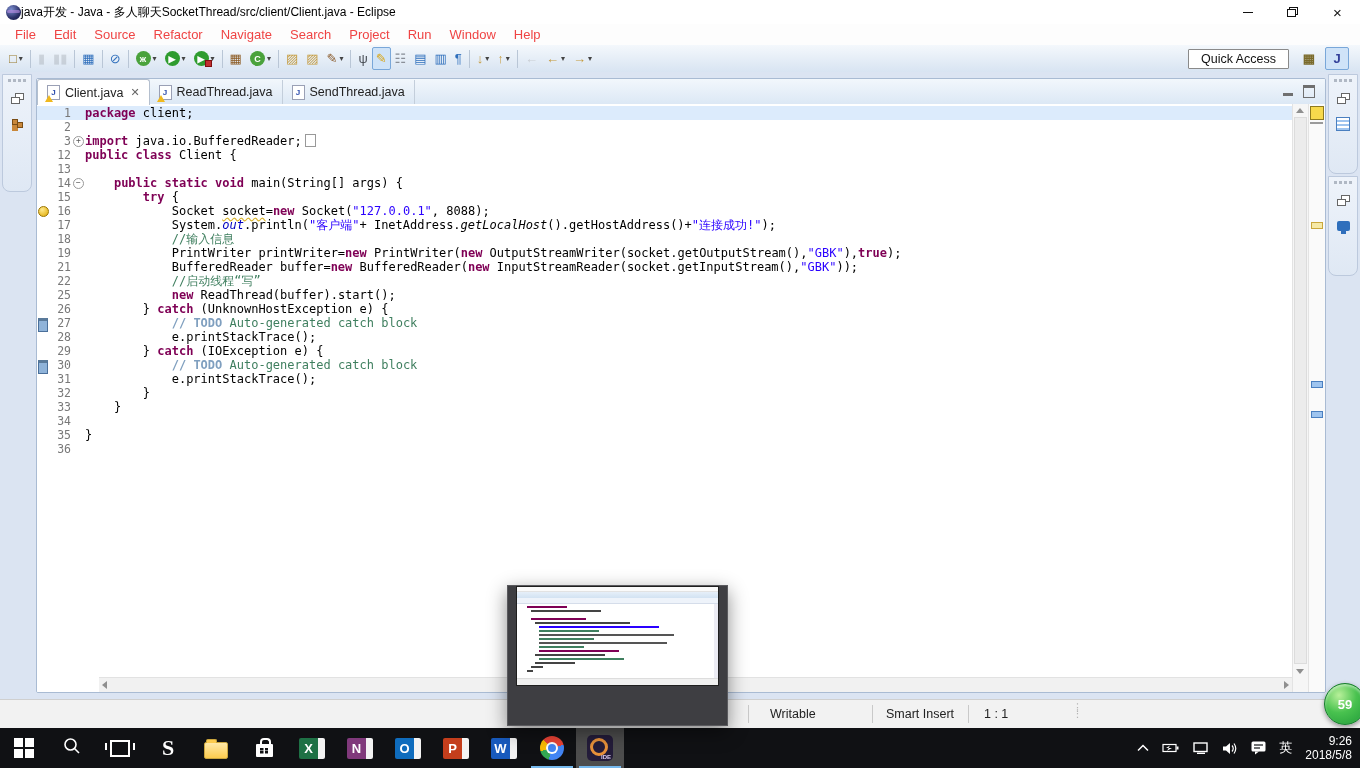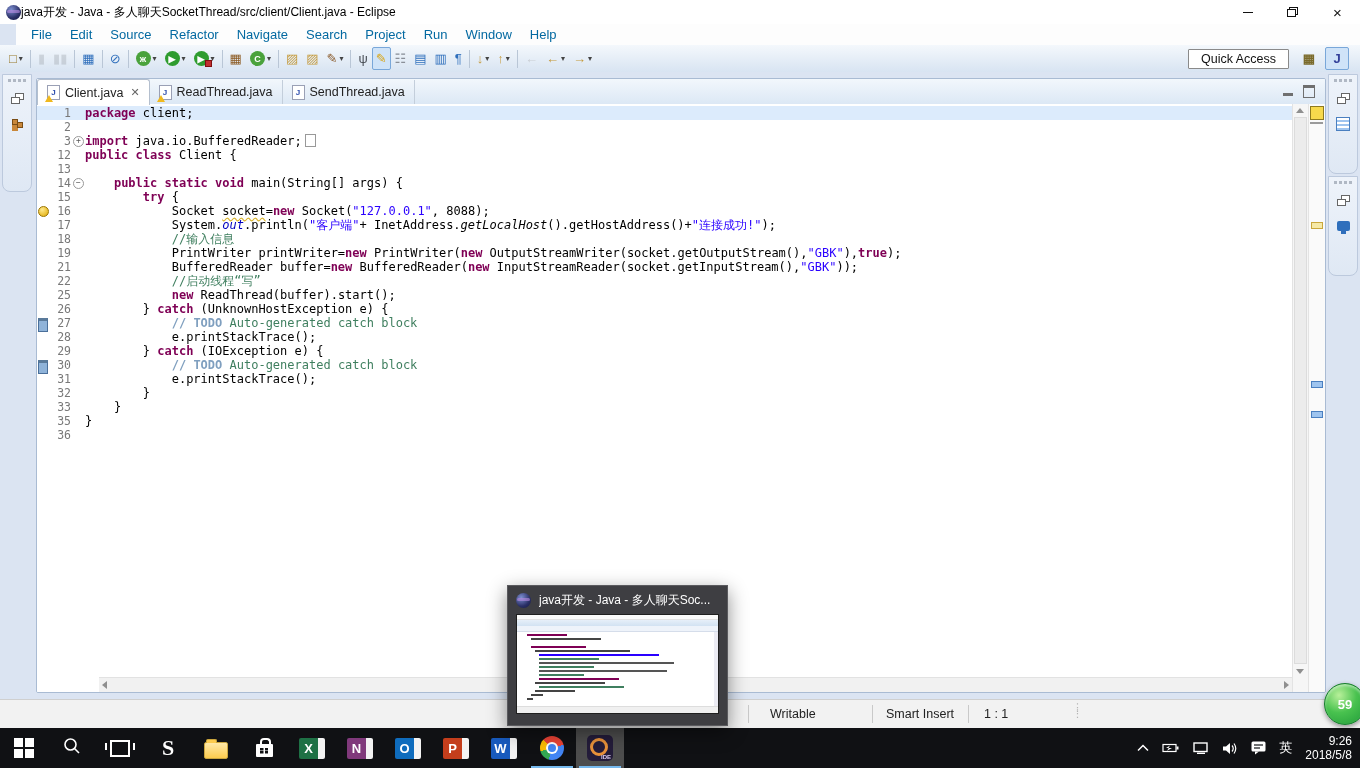--- a/index.html
+++ b/index.html
@@ -14,22 +14,22 @@
             background:rgba(186,140,226,.6);border-radius:2px}
   #win-title{white-space:nowrap}
   #win-controls{margin-left:auto;display:flex;height:24px}
   .wc{width:45px;display:flex;align-items:center;justify-content:center;color:#111}
   .wc-min::before{content:"";width:10px;height:1px;background:#111}
   .wc-restore i{display:block;position:relative;width:11px;height:10px}
   .wc-restore i::before{content:"";position:absolute;right:0;top:0;width:7px;height:6px;border:1px solid #111}
   .wc-restore i::after{content:"";position:absolute;left:0;bottom:0;width:7px;height:6px;border:1px solid #111;background:#fff}
   .wc-close{font-size:15px}
   
-  #menubar{position:absolute;top:24px;left:16px;right:0;height:21px;background:#fdfdfd;
-           display:flex;align-items:center;font-size:13px;color:#0369a1;padding-left:6px}
+  #menubar{position:absolute;top:24px;left:0;right:0;height:21px;background:#fdfdfd;
+           display:flex;align-items:center;font-size:13px;color:#ef4444;padding-left:6px}
   .menu-item{padding:0 9px;height:100%;display:flex;align-items:center}
   
   #toolbar{position:absolute;top:45px;left:0;right:0;height:27px;
            background:linear-gradient(#f4f8fc,#d8e4f2);border-bottom:1px solid #c3d2e4;
            display:flex;align-items:center;padding:0 5px;font-size:13px}
   .tbi{height:21px;display:flex;align-items:center;justify-content:center;padding:0 3px;
        border:1px solid transparent;border-radius:2px;position:relative}
   .tbi .g{display:inline-block;text-align:center}
   .tbi.dis{opacity:.45}
   .tbi.act{background:#cfe3f8;border-color:#79a7d9}
@@ -404,20 +404,21 @@
             <div class="ln-row"><span class="ln-mk"></span><span class="ln-num">22</span><span class="ln-fold"></span><span class="ln-code"><span class="seg-d">            </span><span class="seg-com">//启动线程“写”</span></span></div>
             <div class="ln-row"><span class="ln-mk"></span><span class="ln-num">25</span><span class="ln-fold"></span><span class="ln-code"><span class="seg-d">            </span><span class="seg-kw">new</span><span class="seg-d"> ReadThread(buffer).start();</span></span></div>
             <div class="ln-row"><span class="ln-mk"></span><span class="ln-num">26</span><span class="ln-fold"></span><span class="ln-code"><span class="seg-d">        } </span><span class="seg-kw">catch</span><span class="seg-d"> (UnknownHostException e) {</span></span></div>
             <div class="ln-row"><span class="ln-mk mk-task"></span><span class="ln-num">27</span><span class="ln-fold"></span><span class="ln-code"><span class="seg-d">            </span><span class="seg-todo">// TODO</span><span class="seg-com"> Auto-generated catch block</span></span></div>
             <div class="ln-row"><span class="ln-mk"></span><span class="ln-num">28</span><span class="ln-fold"></span><span class="ln-code"><span class="seg-d">            e.printStackTrace();</span></span></div>
             <div class="ln-row"><span class="ln-mk"></span><span class="ln-num">29</span><span class="ln-fold"></span><span class="ln-code"><span class="seg-d">        } </span><span class="seg-kw">catch</span><span class="seg-d"> (IOException e) {</span></span></div>
             <div class="ln-row"><span class="ln-mk mk-task"></span><span class="ln-num">30</span><span class="ln-fold"></span><span class="ln-code"><span class="seg-d">            </span><span class="seg-todo">// TODO</span><span class="seg-com"> Auto-generated catch block</span></span></div>
             <div class="ln-row"><span class="ln-mk"></span><span class="ln-num">31</span><span class="ln-fold"></span><span class="ln-code"><span class="seg-d">            e.printStackTrace();</span></span></div>
             <div class="ln-row"><span class="ln-mk"></span><span class="ln-num">32</span><span class="ln-fold"></span><span class="ln-code"><span class="seg-d">        }</span></span></div>
             <div class="ln-row"><span class="ln-mk"></span><span class="ln-num">33</span><span class="ln-fold"></span><span class="ln-code"><span class="seg-d">    }</span></span></div>
+            <div class="ln-row"><span class="ln-mk"></span><span class="ln-num">34</span><span class="ln-fold"></span><span class="ln-code"></span></div>
             <div class="ln-row"><span class="ln-mk"></span><span class="ln-num">35</span><span class="ln-fold"></span><span class="ln-code"><span class="seg-d">}</span></span></div>
             <div class="ln-row"><span class="ln-mk"></span><span class="ln-num">36</span><span class="ln-fold"></span><span class="ln-code"></span></div>
           </div>
         <div id="hscroll">
           <span class="harrow left"></span>
           <span class="harrow right"></span>
         </div>
       </div>
       <div id="vscroll">
         <span class="varrow up"></span>
@@ -547,24 +548,20 @@
       </span>
     <span id="ime">英</span>
     <div id="clock">
       <div>9:26</div>
       <div>2018/5/8</div>
     </div>
   </div>
 </div>
 
 <div id="preview">
-  <div id="pv-head">
-    <span class="ecl-logo"></span>
-    <span id="pv-title">java开发 - Java - 多人聊天Soc...</span>
-  </div>
   <div id="pv-shot">
     <div class="ms-menu"></div>
       <div class="ms-tools"></div>
       <div class="ms-tabs"></div>
     <div id="ms-body">
         <div class="ms-line" style="left: 10px; width: 40px; top: 2px; background: rgb(127, 0, 85);"></div>
         <div class="ms-line" style="left: 14px; width: 70px; top: 6px; background: rgb(68, 68, 68);"></div>
         <div class="ms-line" style="left: 14px; width: 55px; top: 14px; background: rgb(127, 0, 85);"></div>
         <div class="ms-line" style="left: 18px; width: 95px; top: 18px; background: rgb(68, 68, 68);"></div>
         <div class="ms-line" style="left: 22px; width: 120px; top: 22px; background: rgb(42, 0, 255);"></div>

